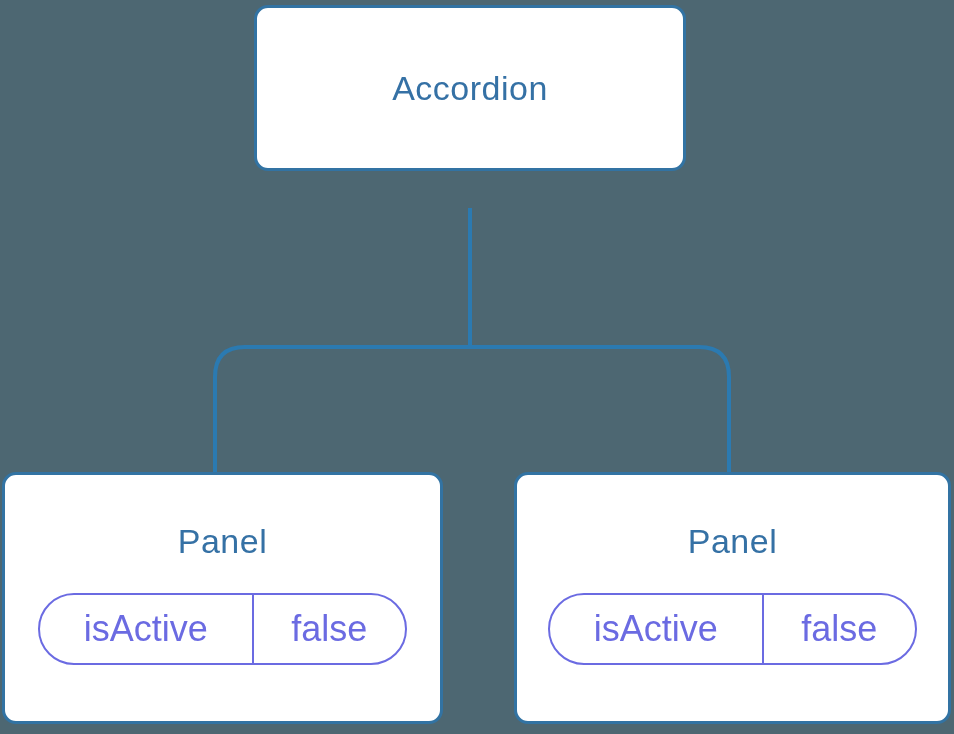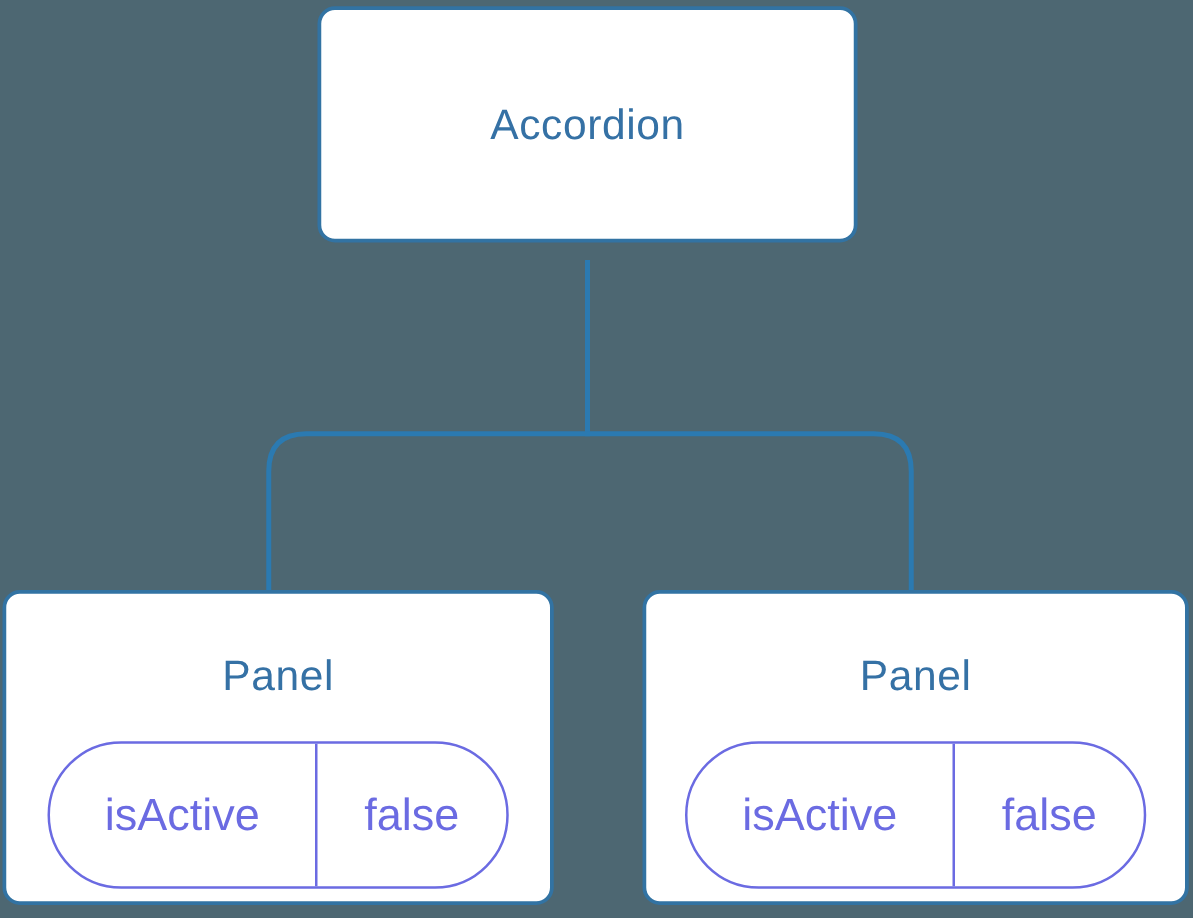--- a/index.html
+++ b/index.html
@@ -29,21 +29,21 @@
     position: absolute;
     background: var(--box-fill, #FFFFFF);
     border: 3px solid var(--box-border, #3273A3);
     border-radius: 14px;
     box-sizing: border-box;
   }
   .root-node {
     left: 254px;
     top: 5px;
     width: 432px;
-    height: 189px;
+    height: 166px;
     display: flex;
     align-items: center;
     justify-content: center;
   }
   .node-label {
     font-size: 34px;
     font-weight: 500;
     letter-spacing: 0.5px;
     line-height: 40px;
     color: var(--node-label, #3571A5);
@@ -54,21 +54,21 @@
     display: flex;
     flex-direction: column;
     align-items: center;
     padding-top: 46px;
   }
   .panel-left  { left: 2px;   width: 441px; }
   .panel-right { left: 514px; width: 437px; }
   .state-pill {
     margin-top: 32px;
     width: 369px;
-    height: 118px;
+    height: 72px;
     border: 2.5px solid var(--state-accent, #6B6BE2);
     border-radius: 60px;
     display: flex;
     align-items: stretch;
     box-sizing: border-box;
     color: var(--state-accent, #6B6BE2);
     font-size: 36px;
     background: var(--box-fill, #FFFFFF);
   }
   .state-name {

